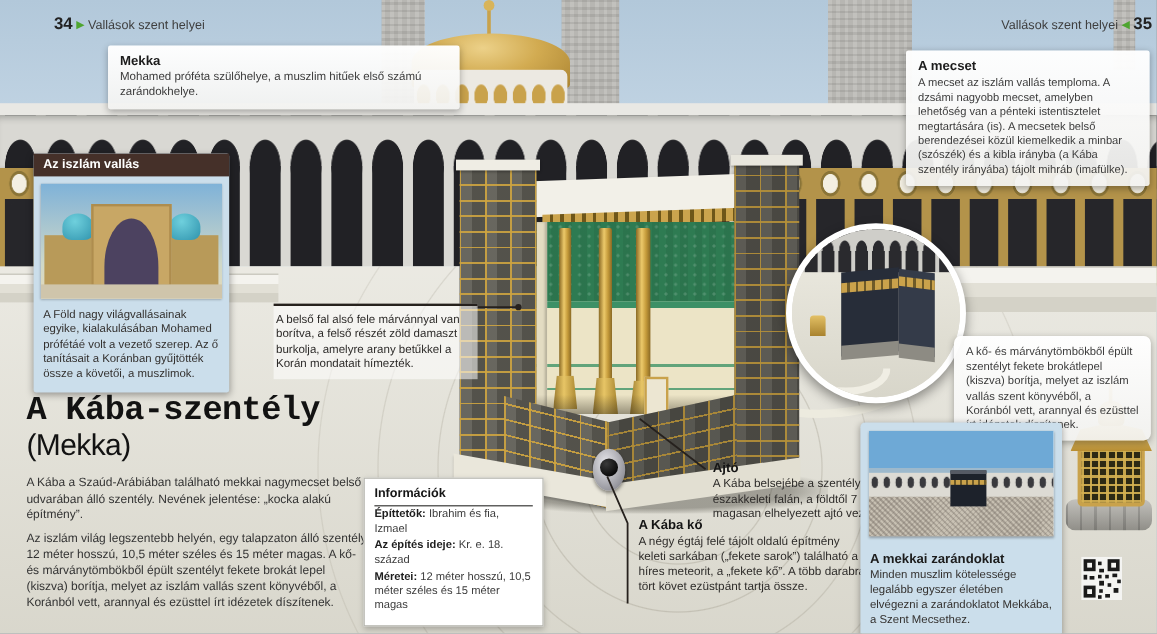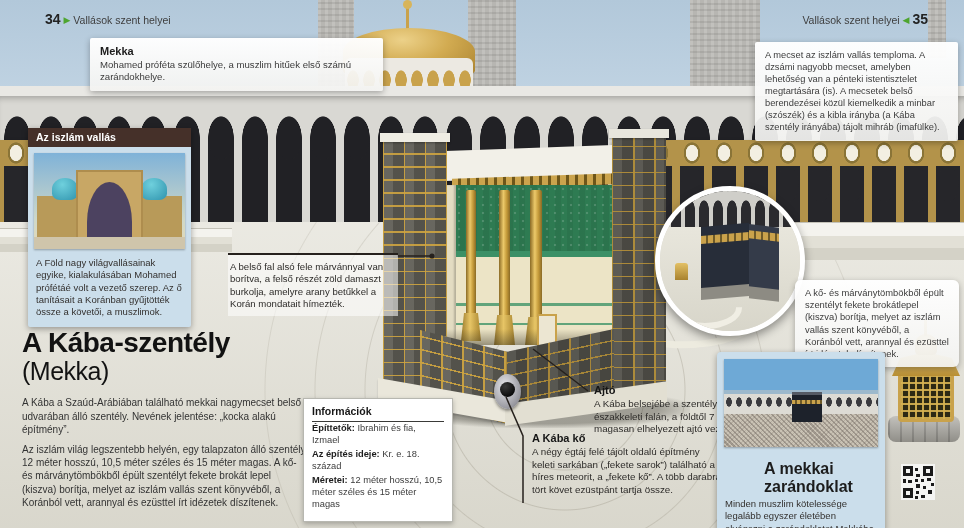--- a/index.html
+++ b/index.html
@@ -166,26 +166,26 @@
   .zph-arcade { position:absolute; left:0; top:40%; width:100%; height:22%; background-color:#dddbd4;
     background-image:radial-gradient(ellipse 3px 5px at 5px 8px, #3a3a3e 2.6px, transparent 3px);
     background-size:10px 100%; }
   .zph-crowd { position:absolute; left:0; top:62%; width:100%; height:38%; background:#c9c2b4;
     background-image:repeating-linear-gradient(45deg, rgba(100,92,85,.4) 0 1.5px, transparent 1.5px 3.5px),
       repeating-linear-gradient(-45deg, rgba(140,130,120,.3) 0 1px, transparent 1px 3px); }
   .zph-cube { position:absolute; left:44%; top:38%; width:30px; height:30px; background:#1d222b;
     border-top:3px solid #555a64; }
   .zph-cube:after { content:""; position:absolute; left:0; top:5px; width:100%; height:4px;
     background:repeating-linear-gradient(90deg,#caa24b 0 3px,#6e5a28 3px 5px); }
-  .zbox h3 { font-size:16px; color:#1c1c1c; padding:6px 8px 0;margin-left:39px; }
+  .zbox h3 { font-size:11px; color:#1c1c1c; padding:6px 8px 0; }
   .zbox p  { padding-top:2px !important; }
 
   
   .titleblock { position:absolute; left:22px; top:328px; width:286px; color:#333; }
-  .titleblock h1 { font-size:28px; line-height:1.05; color:#121212; letter-spacing:-.5px; }
+  .titleblock h1 { font-size:28px; line-height:1.05; color:#121212; letter-spacing:-.5px;font-family:Liberation Mono, monospace; }
   .titleblock h2 { font-size:25px; font-weight:normal; color:#121212; margin-bottom:10px; letter-spacing:-.5px; }
   .titleblock p { font-size:10px; line-height:1.32; margin-bottom:7px; }
 
   
   .note { position:absolute; color:#2e2c2a; }
   .note h4 { font-size:11px; color:#151515; margin-bottom:2px; }
   .note p { font-size:9.8px; line-height:1.28; }
   .belso { left:228px; top:253px; width:170px; padding:6px 4px 6px 2px;
     border-top:2px solid #26211d; background:rgba(255,255,255,.55); }
   .belso p { font-size:9.6px; }
@@ -301,32 +301,33 @@
     <circle cx="432" cy="256" r="2.6" fill="#26211d"></circle>
     <polyline points="533,349 588,391" fill="none" stroke="#26211d" stroke-width="1.5"></polyline>
     <polyline points="506,397 523,436 523,503" fill="none" stroke="#26211d" stroke-width="1.5"></polyline>
   </svg>
 
   <div class="hdr" style="left:45px;">
     <b>34</b>
     <span class="tri">▶</span>
     <span>Vallások szent helyei</span>
   </div>
-  <div class="hdr" style="right:36px; text-align:left;">
+  <div class="hdr" style="right:4px; text-align:left;">
     <span>Vallások szent helyei</span>
     <span class="tri">◀</span>
     <b>35</b>
   </div>
 
   <div class="card" style="left:90px; top:38px; width:293px;">
     <h3>Mekka</h3>
     <p>Mohamed próféta szülőhelye, a muszlim hitűek első számú zarándokhelye.</p>
   </div>
 
   <div class="card" style="left:755px; top:42px; width:203px;">
+    <h3>A mecset</h3>
     <p style="font-size:9.3px;">A mecset az iszlám vallás temploma. A dzsámi nagyobb mecset, amelyben lehetőség van a pénteki istentisztelet megtartására (is). A mecsetek belső berendezései közül kiemelkedik a minbar (szószék) és a kibla irányba (a Kába szentély irányába) tájolt mihráb (imafülke).</p>
   </div>
 
   <div class="bluebox" style="left:28px; top:128px; width:163px;">
     <div class="bar">Az iszlám vallás</div>
     <div class="ph">
       <div class="ph-sky"></div>
       <div class="ph-wing" style="left:2%;"></div>
       <div class="ph-wing" style="right:2%;"></div>
       <div class="ph-dome" style="left:12%; top:26%;"></div>

